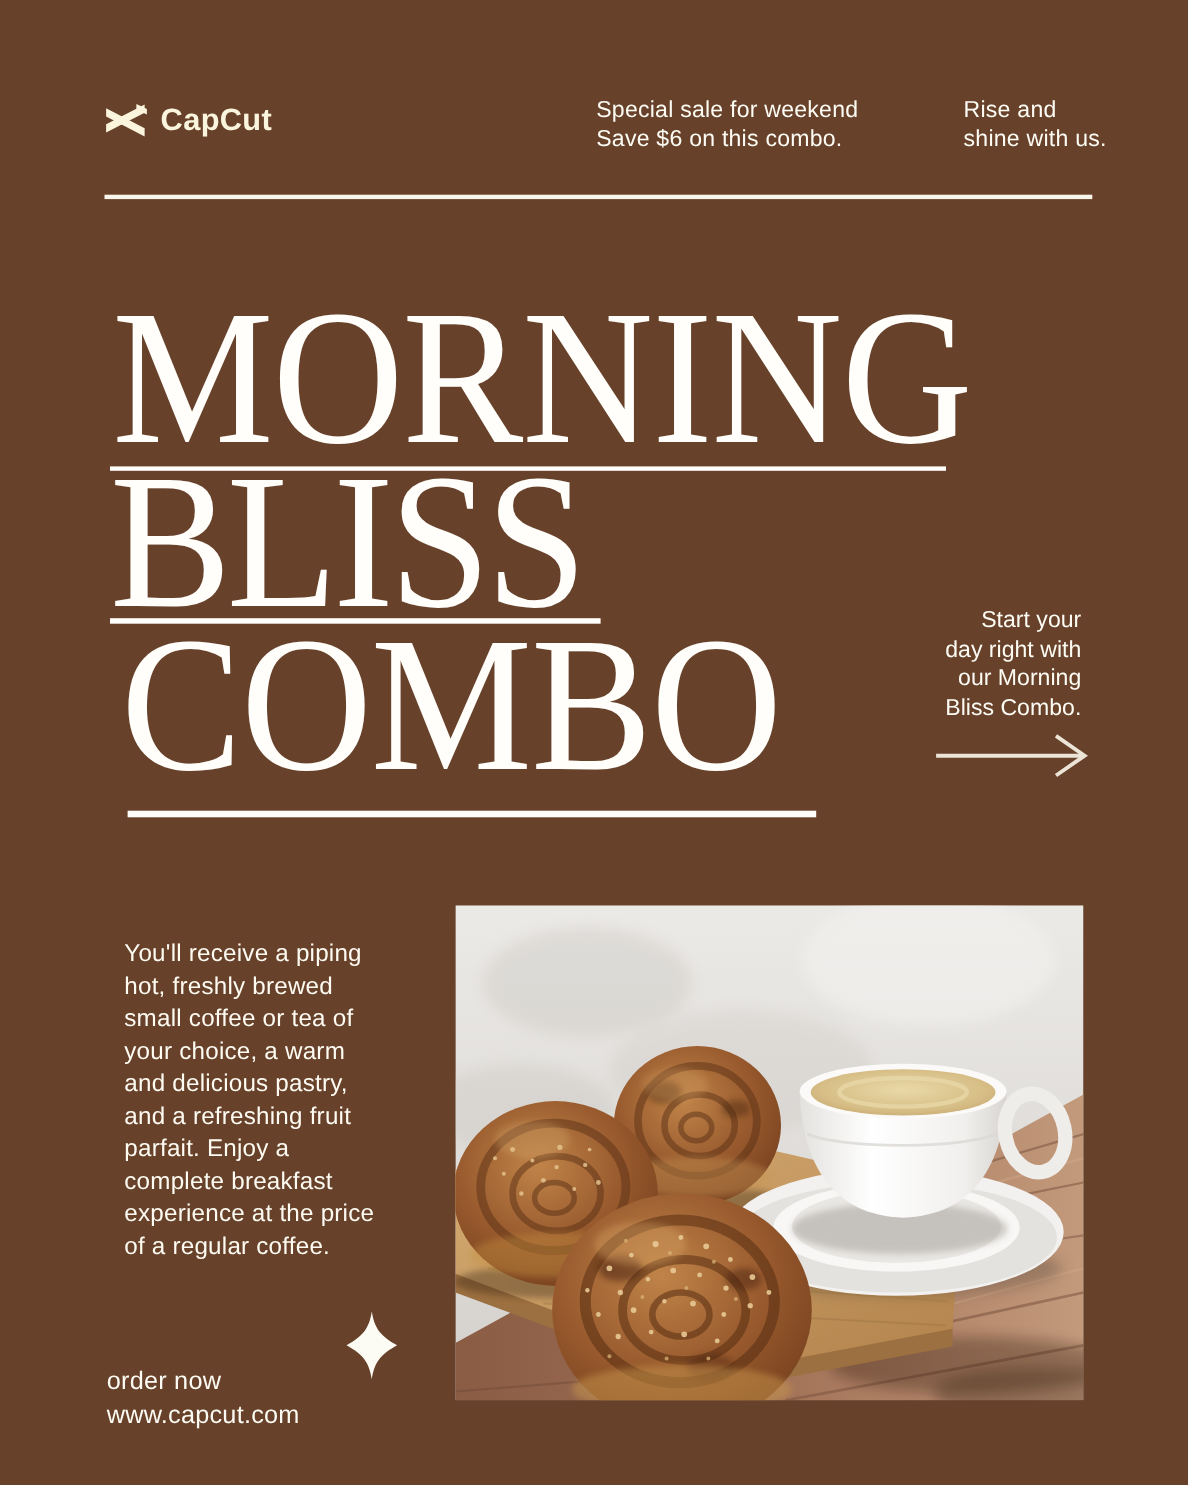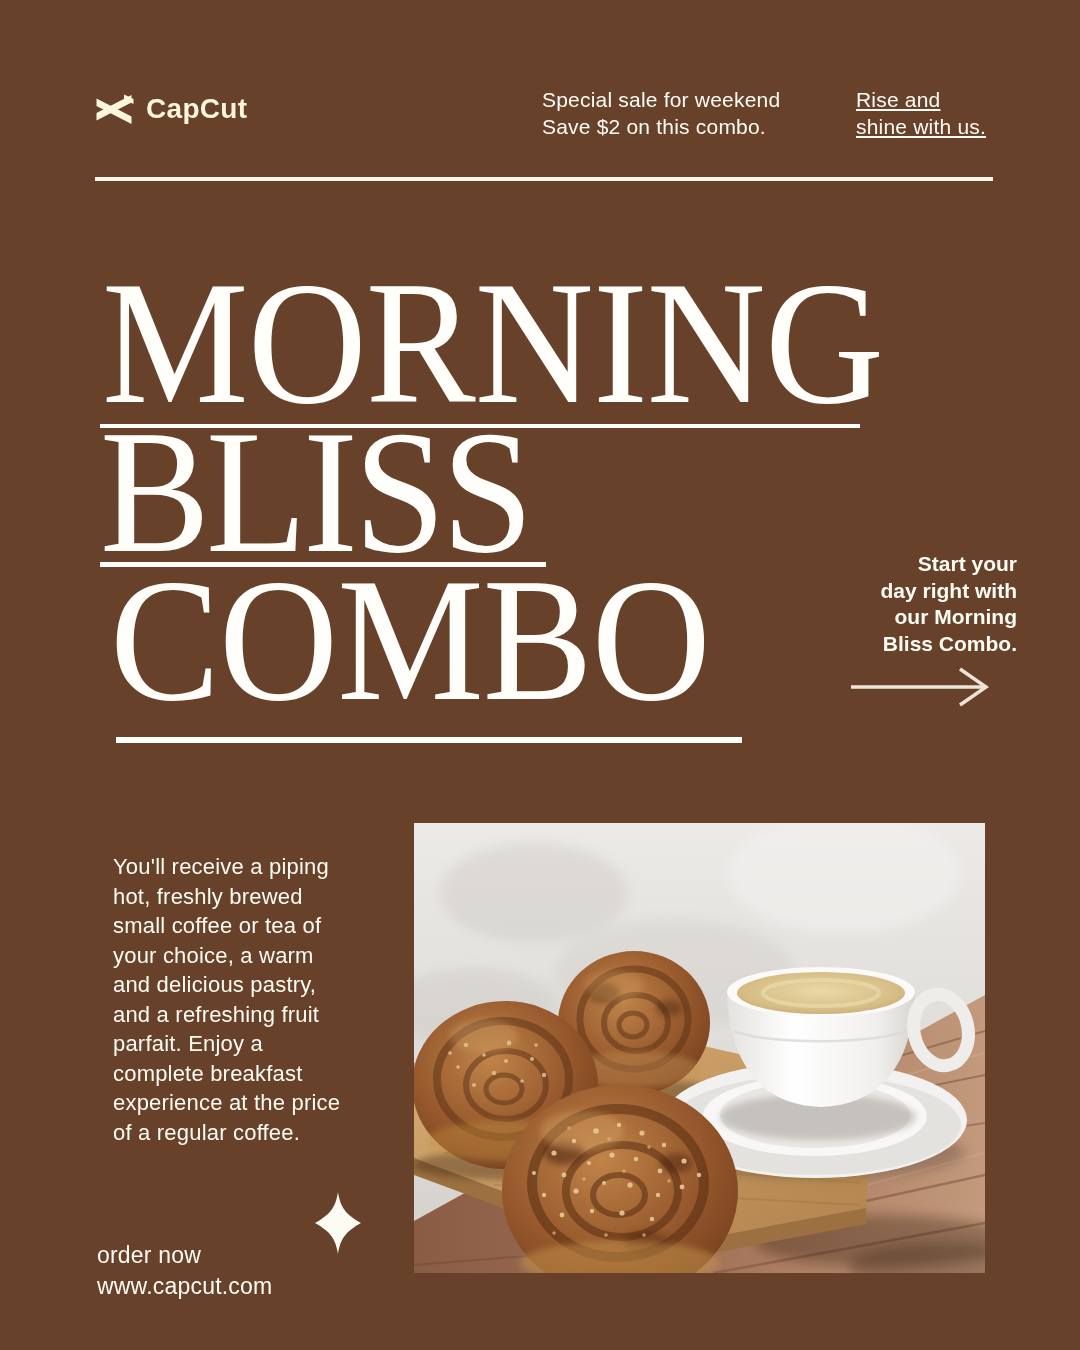--- a/index.html
+++ b/index.html
@@ -10,41 +10,41 @@
   }
   
   .brand { position:absolute; left:95px; top:93px; display:flex; align-items:center; gap:11px; color:#fbf5dd; }
   .brand svg { display:block; }
   .brand-name { font-size:28px; font-weight:700; letter-spacing:0.3px; }
   .promo, .tagline {
     position:absolute; top:86px; font-size:21px; line-height:27px;
     color:#fdfcf4; white-space:pre-line; font-weight:500; letter-spacing:0.2px;
   }
   .promo { left:542px; }
-  .tagline { left:856px;text-decoration:underline; }
+  .tagline { left:876px; }
   .top-rule { position:absolute; left:95px; top:177px; width:898px; height:4px; background:#f8f5ea; }
 
   
   .t1,.t2,.t3 {
     position:absolute; margin:0; color:#fffefb; font-weight:400;
     font-family:"Liberation Serif", serif; font-size:170px; line-height:1;
     transform:scale(0.97,1.03); transform-origin:left top; white-space:nowrap;
   }
   .t1 { left:102px; top:256px; letter-spacing:-1px; }
   .t2 { left:100px; top:405px; letter-spacing:-4px; }
   .t3 { left:110px; top:553px; letter-spacing:-1px; }
   .u  { position:absolute; background:#fffefb; }
   .u1 { left:100px; top:424px; width:760px; height:4px; }
   .u2 { left:100px; top:562px; width:446px; height:5px; }
   .u3 { left:116px; top:737px; width:626px; height:6px; }
 
   
   .teaser {
-    position:absolute; left:817px; top:551px; width:200px; text-align:right;
-    font-size:21px; line-height:26.5px; color:#fdfcf4; white-space:pre-line; font-weight:700;
+    position:absolute; left:783px; top:551px; width:200px; text-align:right;
+    font-size:21px; line-height:26.5px; color:#fdfcf4; white-space:pre-line; font-weight:400;
   }
   .arrow { position:absolute; left:849px; top:667px; display:block; }
 
   
   .desc {
     position:absolute; left:97px; top:836px; width:290px; margin:16px;
     font-size:22px; line-height:29.5px; color:#fdfbf2; white-space:pre-line; letter-spacing:0.2px;
   }
 
   
@@ -66,21 +66,21 @@
   <div class="brand">
     <svg width="40" height="31" viewBox="0 0 40 31">
       <path fill="#fbf5dd" d="M1.5 4.5 L36.5 22.5 L36.5 30 L1.5 12 Z"></path>
       <path fill="#fbf5dd" d="M36.5 1 L1.5 19 L1.5 26.5 L36.5 8.5 Z"></path>
       <path fill="#fbf5dd" d="M29 0.5 L38.5 5 L38.5 10 L29 5.5 Z"></path>
     </svg>
     <span class="brand-name">CapCut</span>
   </div>
 
   <div class="promo">Special sale for weekend
-Save $2 on this combo.</div>
+Save $6 on this combo.</div>
   <div class="tagline">Rise and
 shine with us.</div>
   <div class="top-rule"></div>
 
   <h1 class="t1">MORNING</h1>
   <div class="u u1"></div>
   <h1 class="t2">BLISS</h1>
   <div class="u u2"></div>
   <h1 class="t3">COMBO</h1>
   <div class="u u3"></div>

